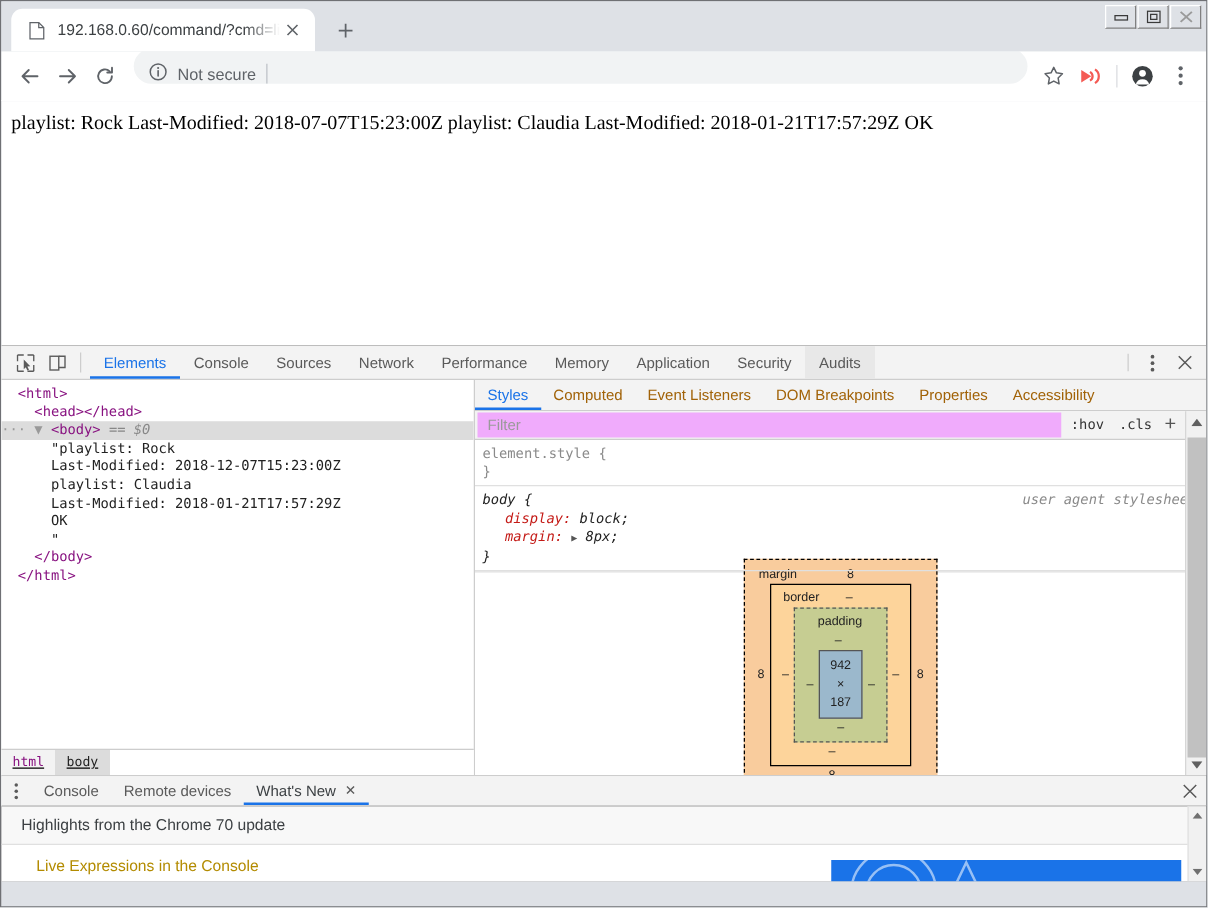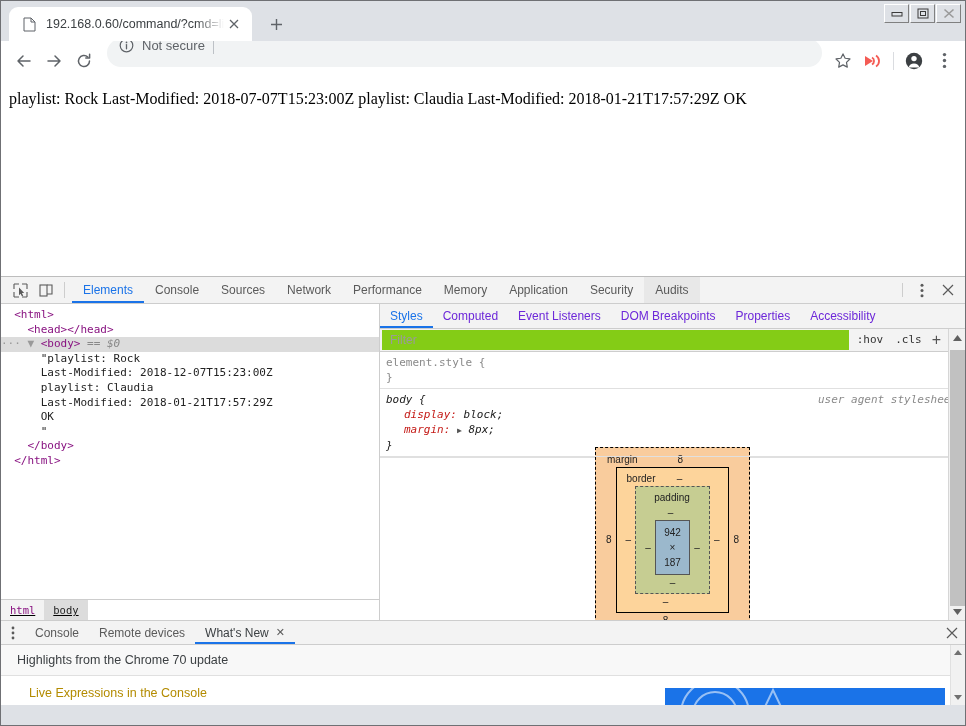--- a/index.html
+++ b/index.html
@@ -100,22 +100,22 @@
     color: #5f6368;
     flex: 0 0 30px;
   }
   .omnibox {
     flex: 1 1 auto;
     height: 28px;
     margin: 0 6px 16px 8px;
     background: #f1f3f4;
     border-radius: 14px;
     display: flex;
-    align-items: center;
-    padding: 0 4px 14px 10px;
+    align-items: flex-end;
+    padding: 0 4px 0 10px;
     overflow: hidden;
   }
   .info-icon { width: 18px; height: 18px; flex: 0 0 18px; color: #5f6368; display:flex; align-items:center; justify-content:center;}
   .notsecure {
     font-size: 13px; color: #5f6368;
     margin: 0 8px 0 7px;
     white-space: nowrap;
   }
   .omni-sep { width: 1px; height: 16px; background: #bdc1c6; flex: 0 0 1px; }
   .url { font-size: 13.5px; color: #202124; margin-left: 10px; white-space: nowrap; }
@@ -242,41 +242,41 @@
   }
   .sp-tabbar {
     height: 25px;
     background: #f3f3f3;
     display: flex; align-items: stretch;
     border-bottom: 1px solid #cdcdcd;
   }
   .sp-tab {
     padding: 0 10px;
     display: flex; align-items: center;
-    font-size: 12px; color: #6d28d9;
+    font-size: 12px; color: #a16207;
     position: relative; white-space: nowrap;
   }
   .sp-tab.active { color: #1a73e8; }
   .sp-tab.active::after {
     content: ""; position: absolute; left: 0; right: 0; bottom: 0;
     height: 2px; background: #1a73e8;
   }
   .filterbar {
     height: 23px;
     background: #f3f3f3;
     display: flex; align-items: center;
     border-bottom: 1px solid #cdcdcd;
     padding-left: 0;
   }
   .filter-input {
     flex: 1 1 auto;
     height: 20px;
     margin: 0 2px 0 2px;
     border: none;
-    background: #84cc16;
+    background: #f0abfc;
     font-size: 12px;
     color: #333;
     padding: 0 8px;
     outline: none;
     font-family: "Liberation Sans", sans-serif;
   }
   .filter-input::placeholder { color: #9a9a9a; }
   .fb-btn {
     font-family: "DejaVu Sans Mono", monospace;
     font-size: 11px; color: #333;

